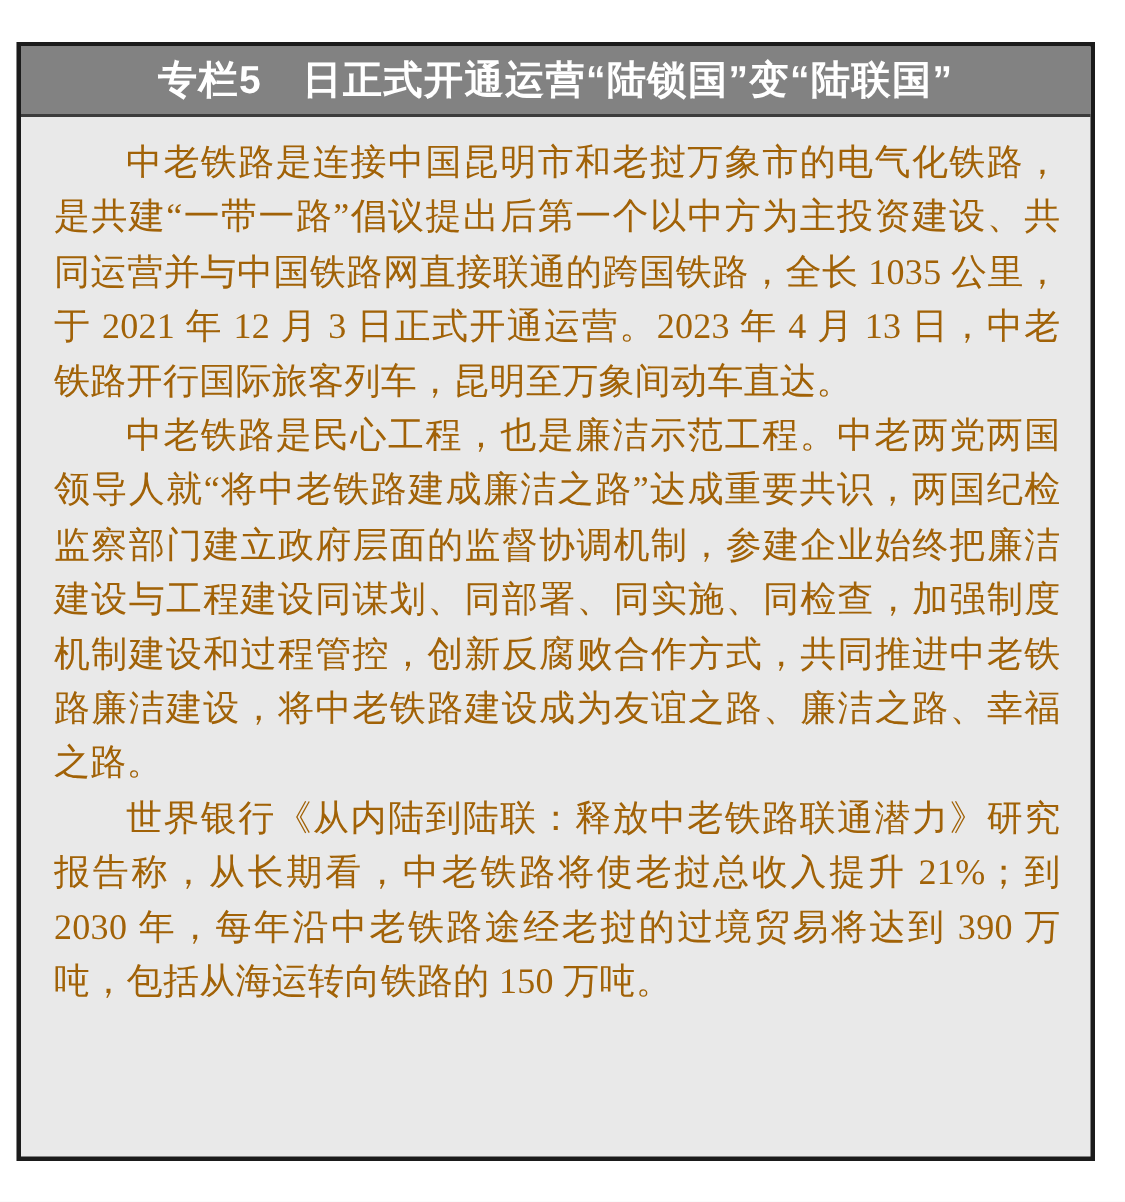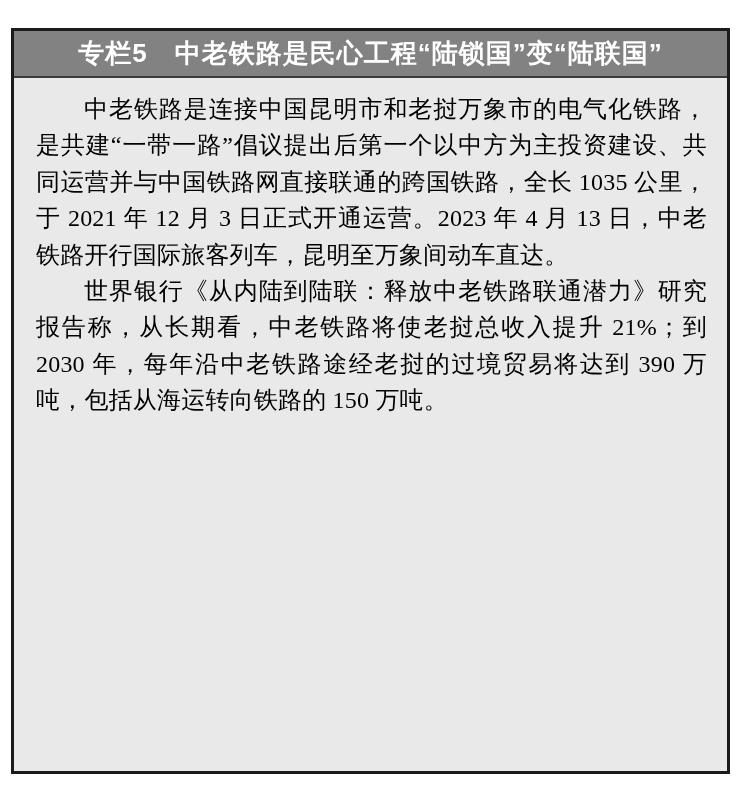--- a/index.html
+++ b/index.html
@@ -45,30 +45,31 @@
     padding: 13px 20px 0 22px;
   }
   .box-body p {
     margin: 0;
     padding: 0;
     text-indent: 2em;
     font-size: 24px;
     line-height: 36.4px;
     text-align: justify;
     text-justify: inter-ideograph;
-    color: #000000;
+    color: #a16207;
     letter-spacing: 0.2px;
   }
 </style>
 </head>
 <body>
 
 <div class="page">
   <div class="column-box">
     <div class="box-header">
-      <span class="box-title">专栏5　中老铁路是民心工程“陆锁国”变“陆联国”</span>
+      <span class="box-title">专栏5　日正式开通运营“陆锁国”变“陆联国”</span>
     </div>
     <div class="box-body">
       <p>中老铁路是连接中国昆明市和老挝万象市的电气化铁路，是共建“一带一路”倡议提出后第一个以中方为主投资建设、共同运营并与中国铁路网直接联通的跨国铁路，全长 1035 公里，于 2021 年 12 月 3 日正式开通运营。2023 年 4 月 13 日，中老铁路开行国际旅客列车，昆明至万象间动车直达。</p>
+      <p>中老铁路是民心工程，也是廉洁示范工程。中老两党两国领导人就“将中老铁路建成廉洁之路”达成重要共识，两国纪检监察部门建立政府层面的监督协调机制，参建企业始终把廉洁建设与工程建设同谋划、同部署、同实施、同检查，加强制度机制建设和过程管控，创新反腐败合作方式，共同推进中老铁路廉洁建设，将中老铁路建设成为友谊之路、廉洁之路、幸福之路。</p>
       <p>世界银行《从内陆到陆联：释放中老铁路联通潜力》研究报告称，从长期看，中老铁路将使老挝总收入提升 21%；到 2030 年，每年沿中老铁路途经老挝的过境贸易将达到 390 万吨，包括从海运转向铁路的 150 万吨。</p>
     </div>
   </div>
 </div>
 
 </body></html>

